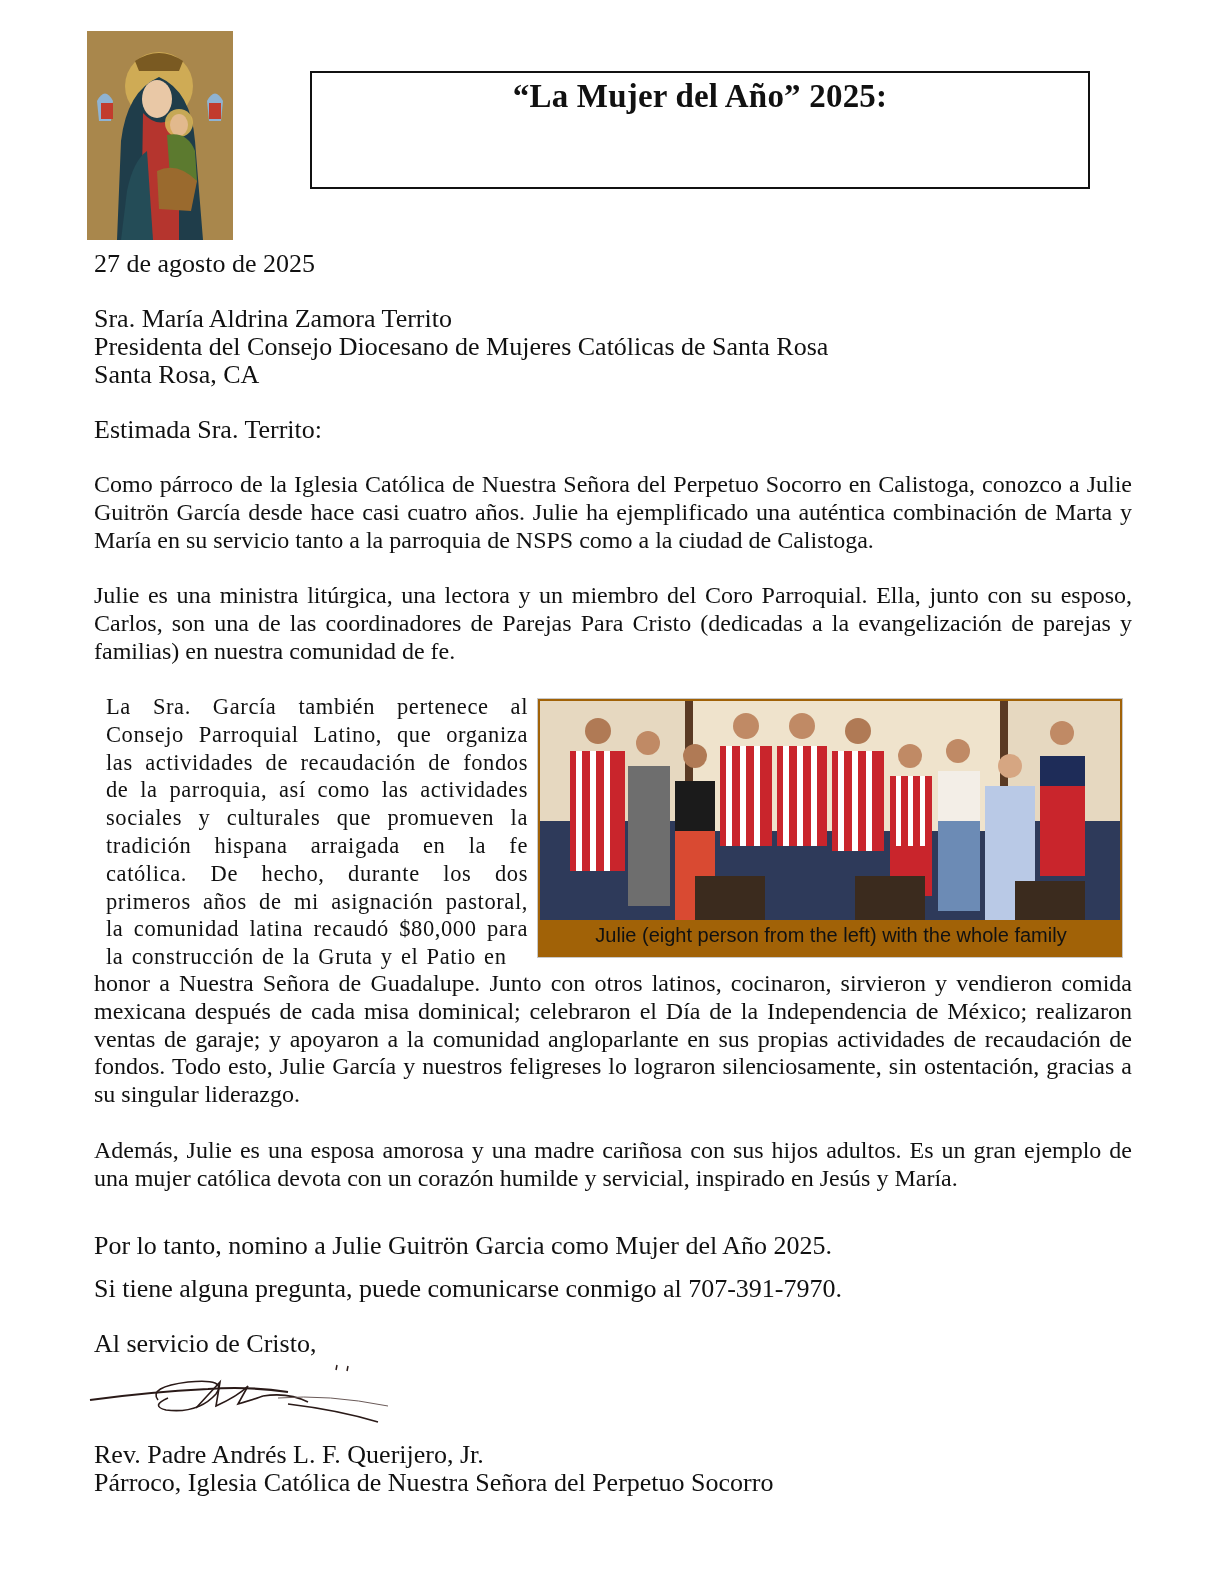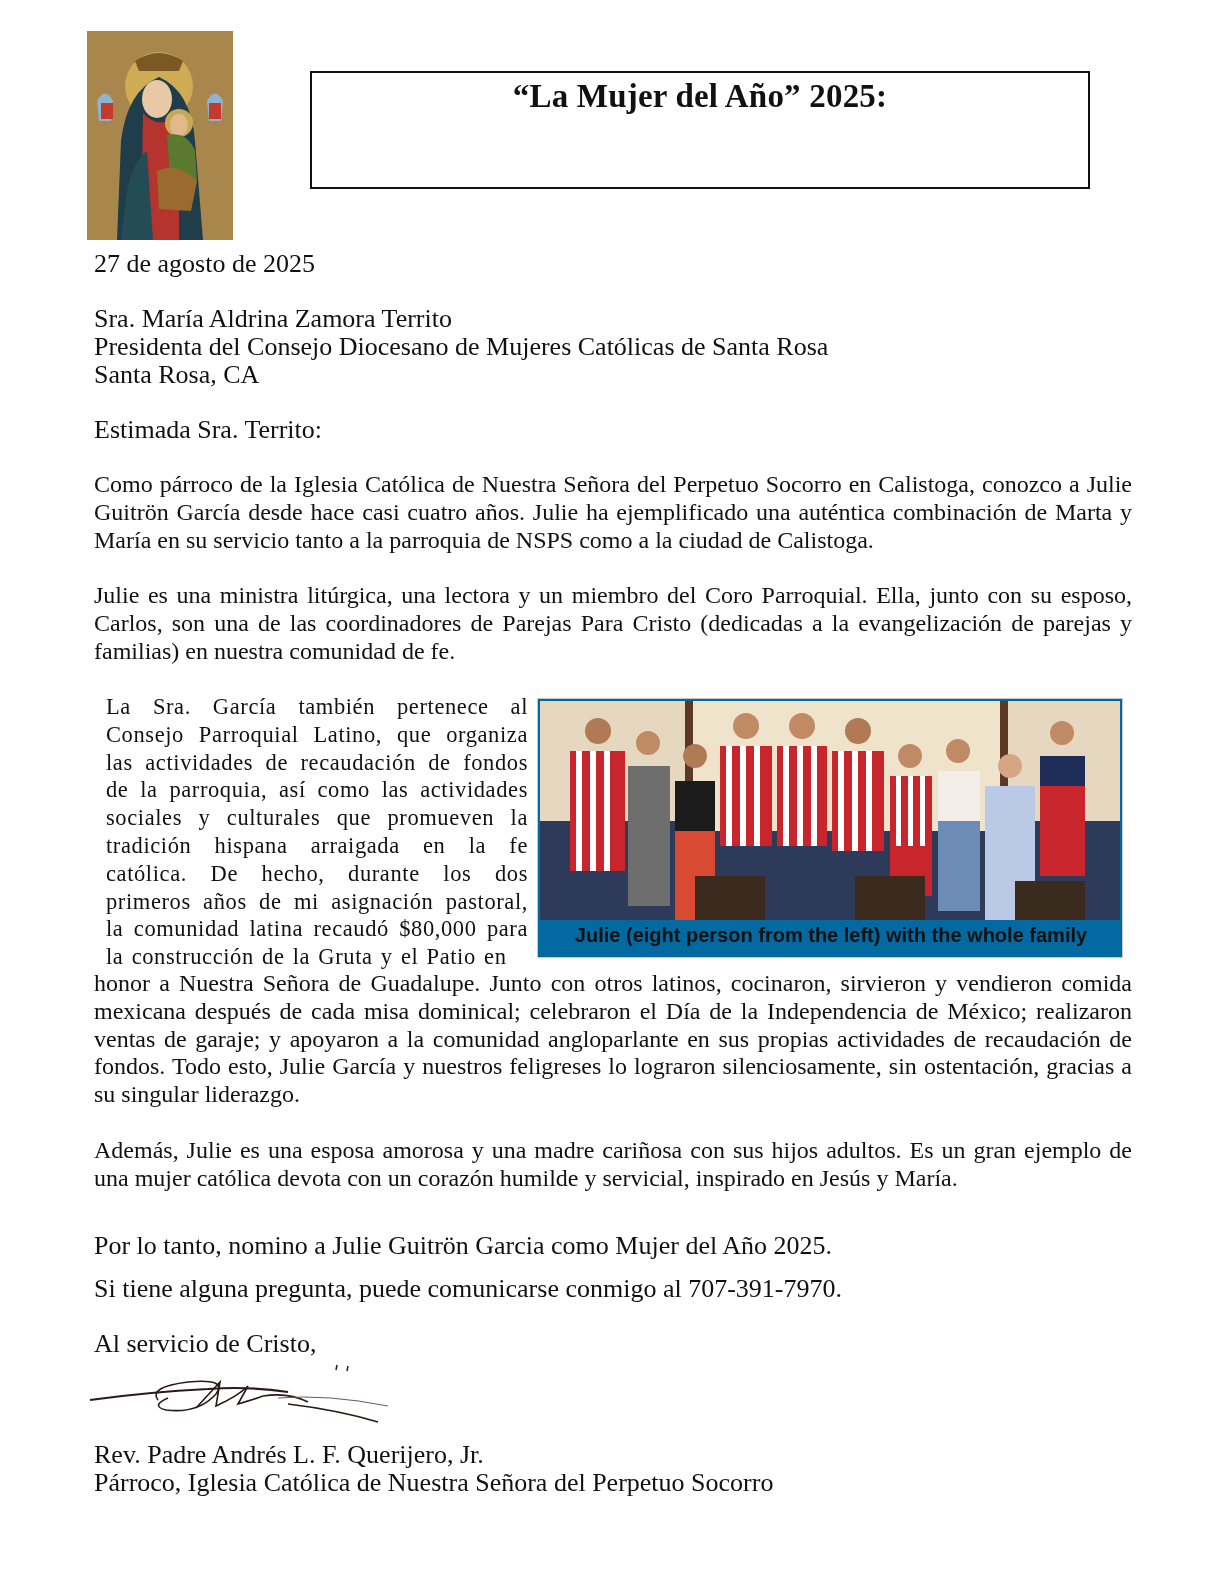--- a/index.html
+++ b/index.html
@@ -19,21 +19,21 @@
   }
   .title-line {
     font-family: "Liberation Serif", serif; font-weight: bold;
     font-size: 33px; line-height: 46px; letter-spacing: 0.2px;
   }
   .t { position: absolute; left: 94px; font-size: 26px; line-height: 28px; white-space: nowrap; }
   .para { position: absolute; left: 94px; width: 1038px; font-size: 24px; line-height: 27.8px; text-align: justify; }
   .para-narrow { position: absolute; left: 94px; width: 422px; font-size: 22.5px; line-height: 27.8px; text-align: justify; letter-spacing: 0.6px; word-spacing: 2px; margin-left: 12px; }
   .photo-fig {
     position: absolute; left: 537px; top: 698px; width: 586px; height: 260px;
-    border: 1px solid #c8c8c8; box-sizing: border-box; background: #0369a1; font-weight: bold;
+    border: 1px solid #c8c8c8; box-sizing: border-box; background: #a16207;
   }
   .photo {
     position: absolute; left: 2px; top: 2px; width: 580px; height: 219px; overflow: hidden;
     background: #2c3550;
   }
   .caption {
     position: absolute; left: 0; top: 222px; width: 586px; text-align: center;
     font-family: "Liberation Sans", "DejaVu Sans", sans-serif; font-size: 20px; line-height: 28px; color: #111;
   }
   .signature { position: absolute; left: 88px; top: 1362px; width: 300px; height: 70px; }

